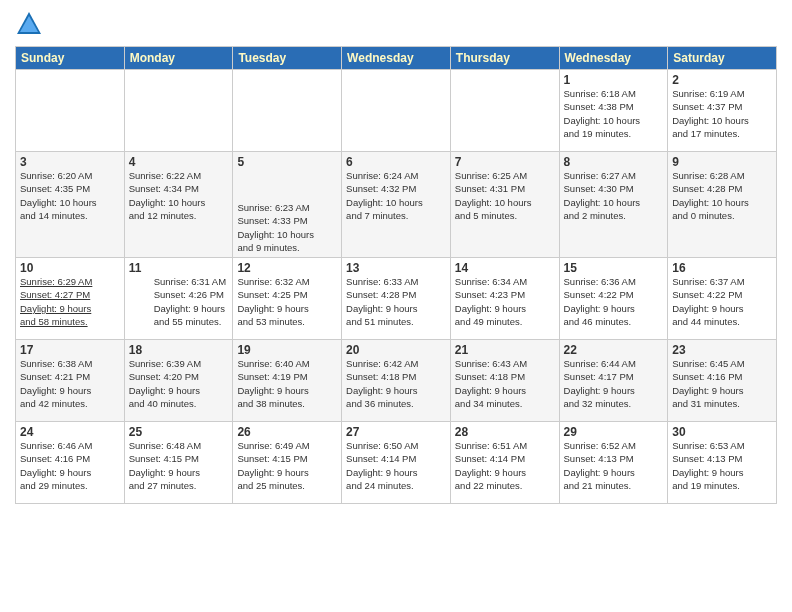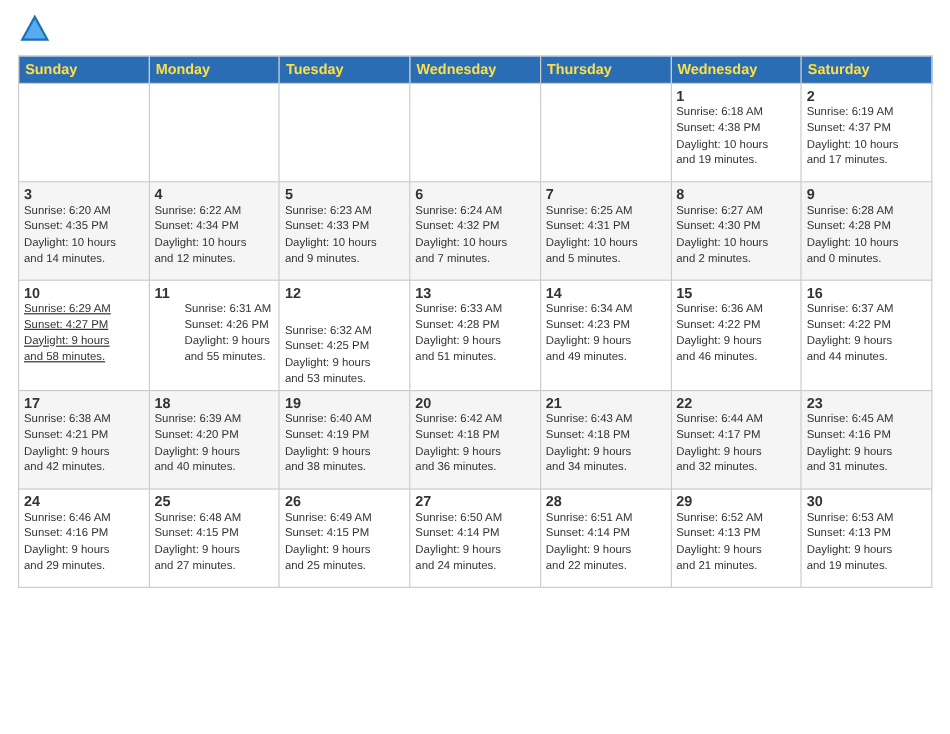--- a/index.html
+++ b/index.html
@@ -57,21 +57,21 @@
       font-size: 14px;
       color: #555;
     }
     .calendar {
       width: 100%;
       border-collapse: collapse;
       table-layout: fixed;
     }
     .calendar th {
       background: #2a6db5;
-      color: #fde047;
+      color: #fef9c3;
       padding: 4px 5px;
       font-size: 12px;
       font-weight: bold;
       text-align: left;
       border: 1px solid #ccc;
     }
     .calendar td {
       border: 1px solid #ccc;
       padding: 3px 4px;
       vertical-align: top;
@@ -161,21 +161,21 @@
           </td>
           <td>
             <span class="day-num">4</span>
             <div class="day-info" style="white-space: pre-line;">Sunrise: 6:22 AM
 Sunset: 4:34 PM
 Daylight: 10 hours
 and 12 minutes.</div>
           </td>
           <td>
             <span class="day-num">5</span>
-            <div class="day-info" style="white-space: pre-line;">Sunrise: 6:23 AM
+            <div class="day-info" style="white-space: pre-line; margin-top: 32px;">Sunrise: 6:23 AM
 Sunset: 4:33 PM
 Daylight: 10 hours
 and 9 minutes.</div>
           </td>
           <td>
             <span class="day-num">6</span>
             <div class="day-info" style="white-space: pre-line;">Sunrise: 6:24 AM
 Sunset: 4:32 PM
 Daylight: 10 hours
 and 7 minutes.</div>
@@ -212,21 +212,21 @@
           </td>
           <td>
             <span class="day-num">11</span>
             <div class="day-info" style="white-space: pre-line; margin-left: 25px;">Sunrise: 6:31 AM
 Sunset: 4:26 PM
 Daylight: 9 hours
 and 55 minutes.</div>
           </td>
           <td>
             <span class="day-num">12</span>
-            <div class="day-info" style="white-space: pre-line; margin-top: 18px;">Sunrise: 6:32 AM
+            <div class="day-info" style="white-space: pre-line;">Sunrise: 6:32 AM
 Sunset: 4:25 PM
 Daylight: 9 hours
 and 53 minutes.</div>
           </td>
           <td>
             <span class="day-num">13</span>
             <div class="day-info" style="white-space: pre-line;">Sunrise: 6:33 AM
 Sunset: 4:28 PM
 Daylight: 9 hours
 and 51 minutes.</div>

